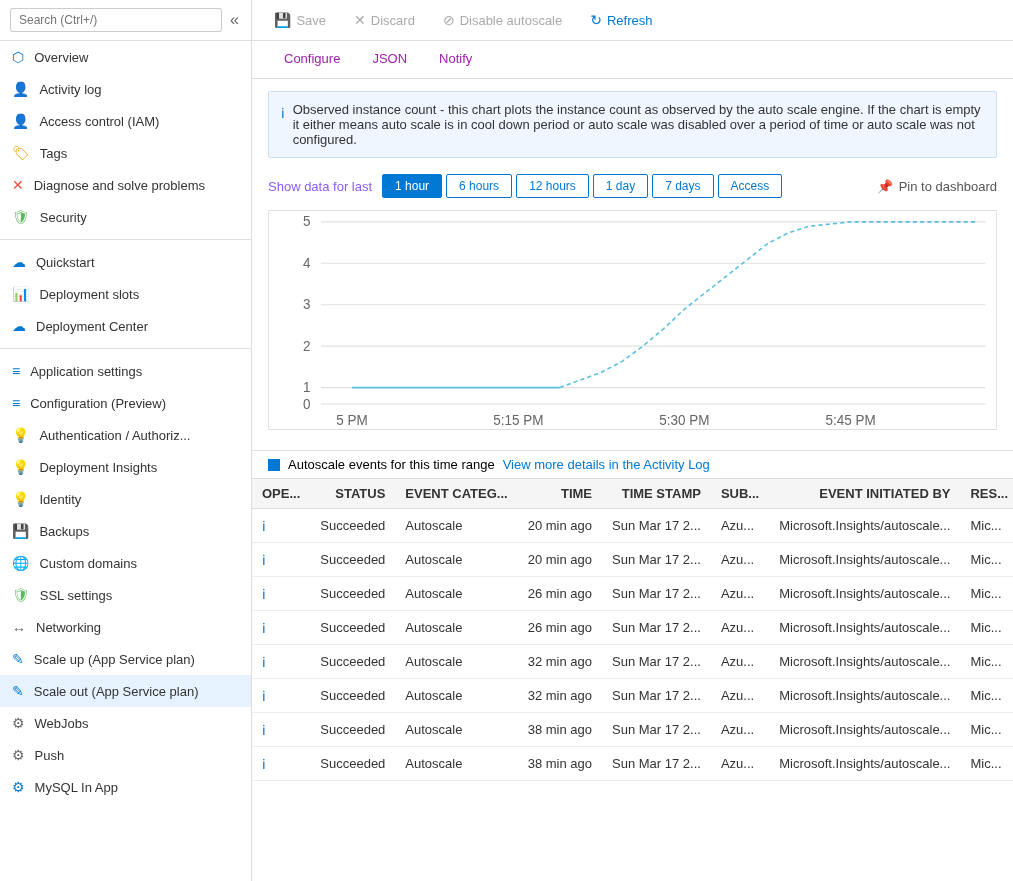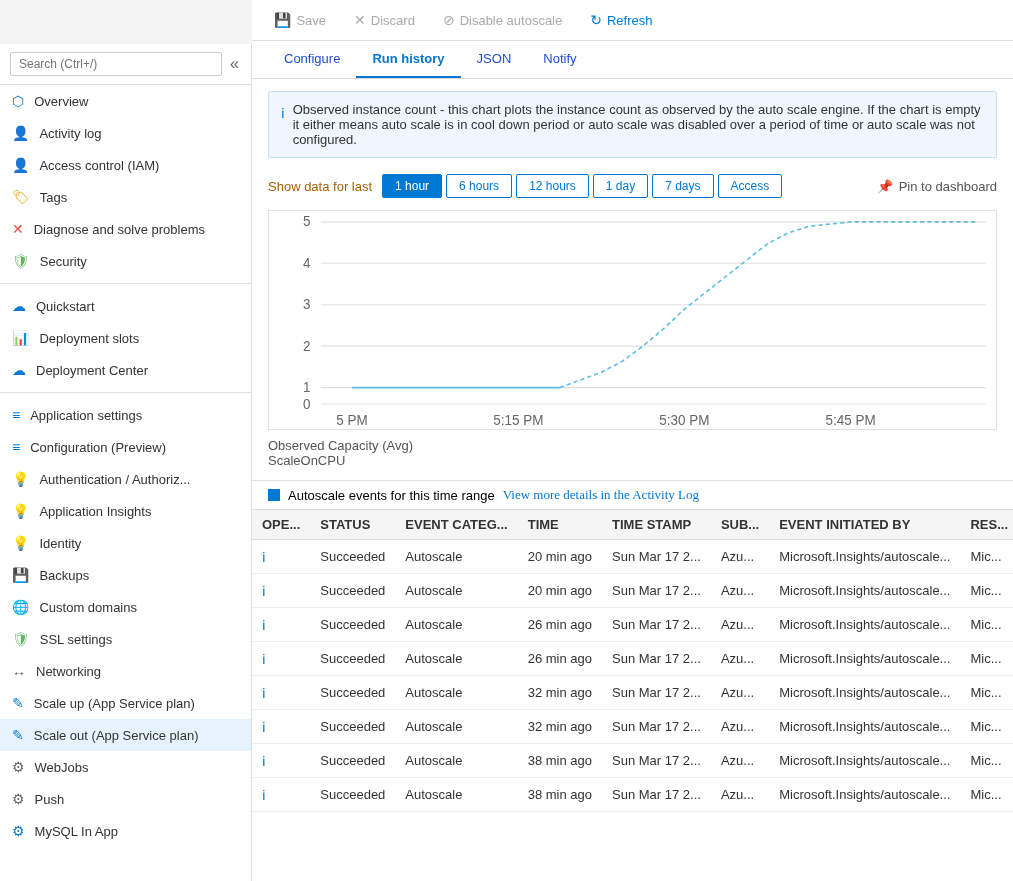--- a/index.html
+++ b/index.html
@@ -8,21 +8,20 @@
     
     .sidebar {
       width: 252px;
       min-width: 252px;
       background: #fff;
       border-right: 1px solid #ddd;
       display: flex;
       flex-direction: column;
       overflow-y: auto;
       overflow-x: hidden;
-      margin-top: 44px;
     }
     .search-box {
       display: flex;
       align-items: center;
       border-bottom: 1px solid #ddd;
       padding: 8px 10px;
       gap: 6px;
     }
     .search-box input {
       border: 1px solid #ccc;
@@ -91,21 +90,21 @@
 
     .tabs {
       display: flex;
       border-bottom: 1px solid #ddd;
       background: #fff;
       padding: 0 16px;
     }
     .tab {
       padding: 10px 16px;
       cursor: pointer;
-      color: #1d4ed8;
+      color: #a21caf;
       font-size: 13px;
       border-bottom: 2px solid transparent;
     }
     .tab.active {
       color: #0078d4;
       border-bottom: 2px solid #0078d4;
       font-weight: 600;
     }
 
     .content-area {
@@ -131,21 +130,21 @@
       margin-top: 1px;
     }
 
     .filter-row {
       display: flex;
       align-items: center;
       padding: 8px 16px;
       gap: 6px;
       font-size: 13px;
     }
-    .filter-label { color: #a16207; margin-right: 4px; }
+    .filter-label { color: #8b5cf6; margin-right: 4px; }
     .filter-btn {
       padding: 4px 12px;
       border: 1px solid #0078d4;
       background: #fff;
       color: #0078d4;
       cursor: pointer;
       font-size: 12px;
       border-radius: 2px;
     }
     .filter-btn.active {
@@ -192,35 +191,34 @@
     }
     .autoscale-header .blue-square {
       width: 12px; height: 12px;
       background: #0078d4;
       flex-shrink: 0;
     }
     .link-text {
       color: #0078d4;
       cursor: pointer;
       font-weight: 500;
-      font-family: Liberation Serif, serif;
     }
 
     
     .events-table {
       width: 100%;
       border-collapse: collapse;
       font-size: 12px;
     }
     .events-table th {
       background: #f5f5f5;
       border-bottom: 1px solid #ddd;
       border-top: 1px solid #ddd;
       padding: 7px 10px;
-      text-align: left;
+      text-align: right;
       color: #333;
       font-weight: 600;
       white-space: nowrap;
     }
     .events-table td {
       padding: 7px 10px;
       border-bottom: 1px solid #eee;
       color: #333;
       white-space: nowrap;
       overflow: hidden;
@@ -292,21 +290,21 @@
       <div class="sidebar-item">
         <span style="color: rgb(0, 120, 212); font-size: 14px;">≡</span>
         <span>Configuration (Preview)</span>
       </div>
       <div class="sidebar-item">
         <span style="color: rgb(240, 173, 78); font-size: 14px;">💡</span>
         <span>Authentication / Authoriz...</span>
       </div>
       <div class="sidebar-item">
         <span style="color: rgb(155, 89, 182); font-size: 14px;">💡</span>
-        <span>Application Insights</span>
+        <span>Deployment Insights</span>
       </div>
       <div class="sidebar-item">
         <span style="color: rgb(155, 89, 182); font-size: 14px;">💡</span>
         <span>Identity</span>
       </div>
       <div class="sidebar-item">
         <span style="color: rgb(0, 120, 212); font-size: 14px;">💾</span>
         <span>Backups</span>
       </div>
       <div class="sidebar-item">
@@ -360,21 +358,20 @@
       <span>Disable autoscale</span>
     </button>
     <button class="toolbar-btn">
       <span style="font-size:14px;">↻</span>
       <span>Refresh</span>
     </button>
   </div>
 
   <div class="tabs" id="tabs-bar">
       <div class="tab">Configure</div>
-      <div class="tab active">Run history</div>
       <div class="tab">JSON</div>
       <div class="tab">Notify</div>
     </div>
 
   <div class="content-area">
 
     <div class="info-banner">
       <span class="info-icon">ℹ</span>
       <span>Observed instance count - this chart plots the instance count as observed by the auto scale engine. If the chart is empty it either means auto scale is in cool down period or auto scale was disabled over a period of time or auto scale was not configured.</span>
     </div>
@@ -416,24 +413,20 @@
         <text x="240" y="196" text-anchor="middle" font-size="11" fill="#666">5:15 PM</text>
         <text x="400" y="196" text-anchor="middle" font-size="11" fill="#666">5:30 PM</text>
         <text x="560" y="196" text-anchor="middle" font-size="11" fill="#666">5:45 PM</text>
 
         <polyline points="80,162 100,162 120,162 140,162 160,162 180,162 200,162 220,162 240,162 260,162 280,162" fill="none" stroke="#5bc0de" stroke-width="1.5"></polyline>
         <polyline points="280,162 300,155 320,148 340,138 360,124 380,108 400,90 420,75 440,60 460,45 480,30 500,20 520,14 540,12 560,10 580,10 600,10 620,10 640,10 660,10 680,10" fill="none" stroke="#5bc0de" stroke-width="1.5" stroke-dasharray="4,3"></polyline>
       </svg>
     </div>
 
     <div class="metric-value">
-      <div class="label">
-        <span>Observed Capacity (Avg)</span><br>
-        <span>ScaleOnCPU</span>
-      </div>
     </div>
 
     <div class="autoscale-header">
       <div class="blue-square"></div>
       <span>Autoscale events for this time range</span>
       <span class="link-text">View more details in the Activity Log</span>
     </div>
 
     <table class="events-table" id="events-table">
       <thead id="events-thead">

